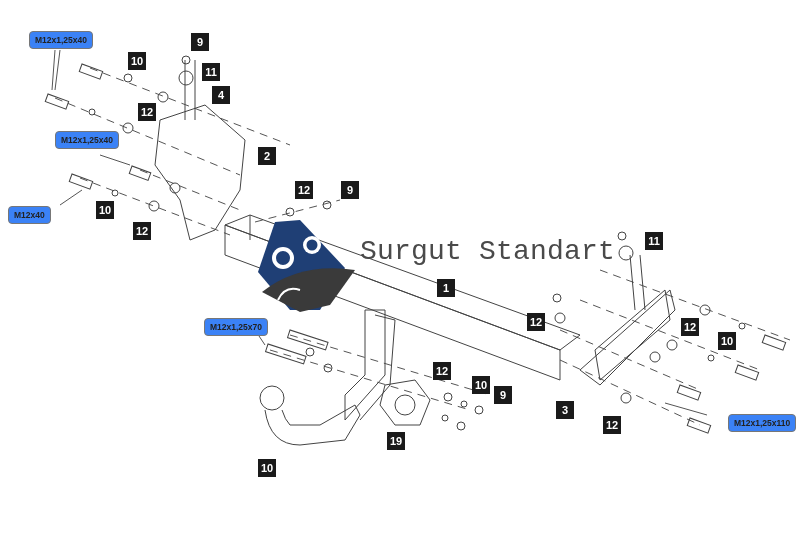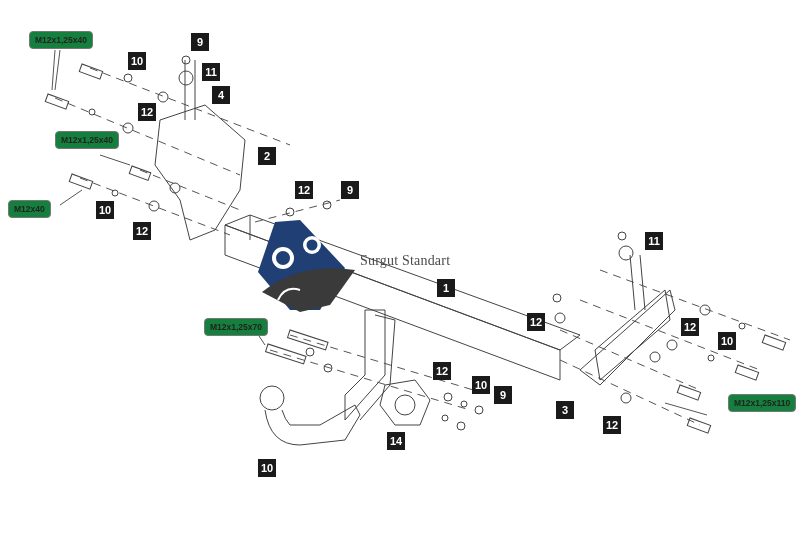--- a/index.html
+++ b/index.html
@@ -1,20 +1,20 @@
 <!DOCTYPE html>
 <html><head>
 <meta charset="utf-8">
 <style>
   html,body{margin:0;padding:0;background:#fff;}
   #stage{position:relative;width:800px;height:533px;overflow:hidden;background:#fff;font-family:"Liberation Sans",sans-serif;}
   svg{position:absolute;left:0;top:0;}
   .callout{position:absolute;background:#1a1a1a;color:#fff;font-weight:bold;font-size:11px;display:flex;align-items:center;justify-content:center;width:18px;height:18px;}
-  .spec{position:absolute;background:#15803d;border:1px solid #777;border-radius:4px;font-size:8.5px;font-weight:bold;color:#222;padding:3px 5px;white-space:nowrap;}
-  .brand{position:absolute;left:360px;top:253px;font-size:14px;color:#4a4a4a;font-family:Liberation Serif, serif;letter-spacing:0.2px;}
+  .spec{position:absolute;background:#3b82f6;border:1px solid #777;border-radius:4px;font-size:8.5px;font-weight:bold;color:#222;padding:3px 5px;white-space:nowrap;}
+  .brand{position:absolute;left:360px;top:236px;font-size:28px;color:#4a4a4a;font-family:Liberation Mono, monospace;letter-spacing:0.2px;}
 </style>
 </head>
 <body>
 
 <div id="stage">
   <svg width="800" height="533" viewBox="0 0 800 533">
     <g fill="none" stroke="#444" stroke-width="1">
 
       <g stroke-dasharray="8,6" stroke="#555">
         <line x1="90" y1="68" x2="290" y2="145"></line>
@@ -144,21 +144,21 @@
   <div class="callout" style="left:437px;top:279px">1</div>
   <div class="callout" style="left:645px;top:232px">11</div>
   <div class="callout" style="left:527px;top:313px">12</div>
   <div class="callout" style="left:681px;top:318px">12</div>
   <div class="callout" style="left:718px;top:332px">10</div>
   <div class="callout" style="left:556px;top:401px">3</div>
   <div class="callout" style="left:603px;top:416px">12</div>
   <div class="callout" style="left:433px;top:362px">12</div>
   <div class="callout" style="left:472px;top:376px">10</div>
   <div class="callout" style="left:494px;top:386px">9</div>
-  <div class="callout" style="left:387px;top:432px">14</div>
+  <div class="callout" style="left:387px;top:432px">19</div>
   <div class="callout" style="left:258px;top:459px">10</div>
 
   <div class="spec" style="left:29px;top:31px">M12x1,25x40</div>
   <div class="spec" style="left:55px;top:131px">M12x1,25x40</div>
-  <div class="spec" style="left:8px;top:200px">M12x40</div>
+  <div class="spec" style="left:8px;top:206px">M12x40</div>
   <div class="spec" style="left:204px;top:318px">M12x1,25x70</div>
-  <div class="spec" style="left:728px;top:394px">M12x1,25x110</div>
+  <div class="spec" style="left:728px;top:414px">M12x1,25x110</div>
 </div>
 
 </body></html>

